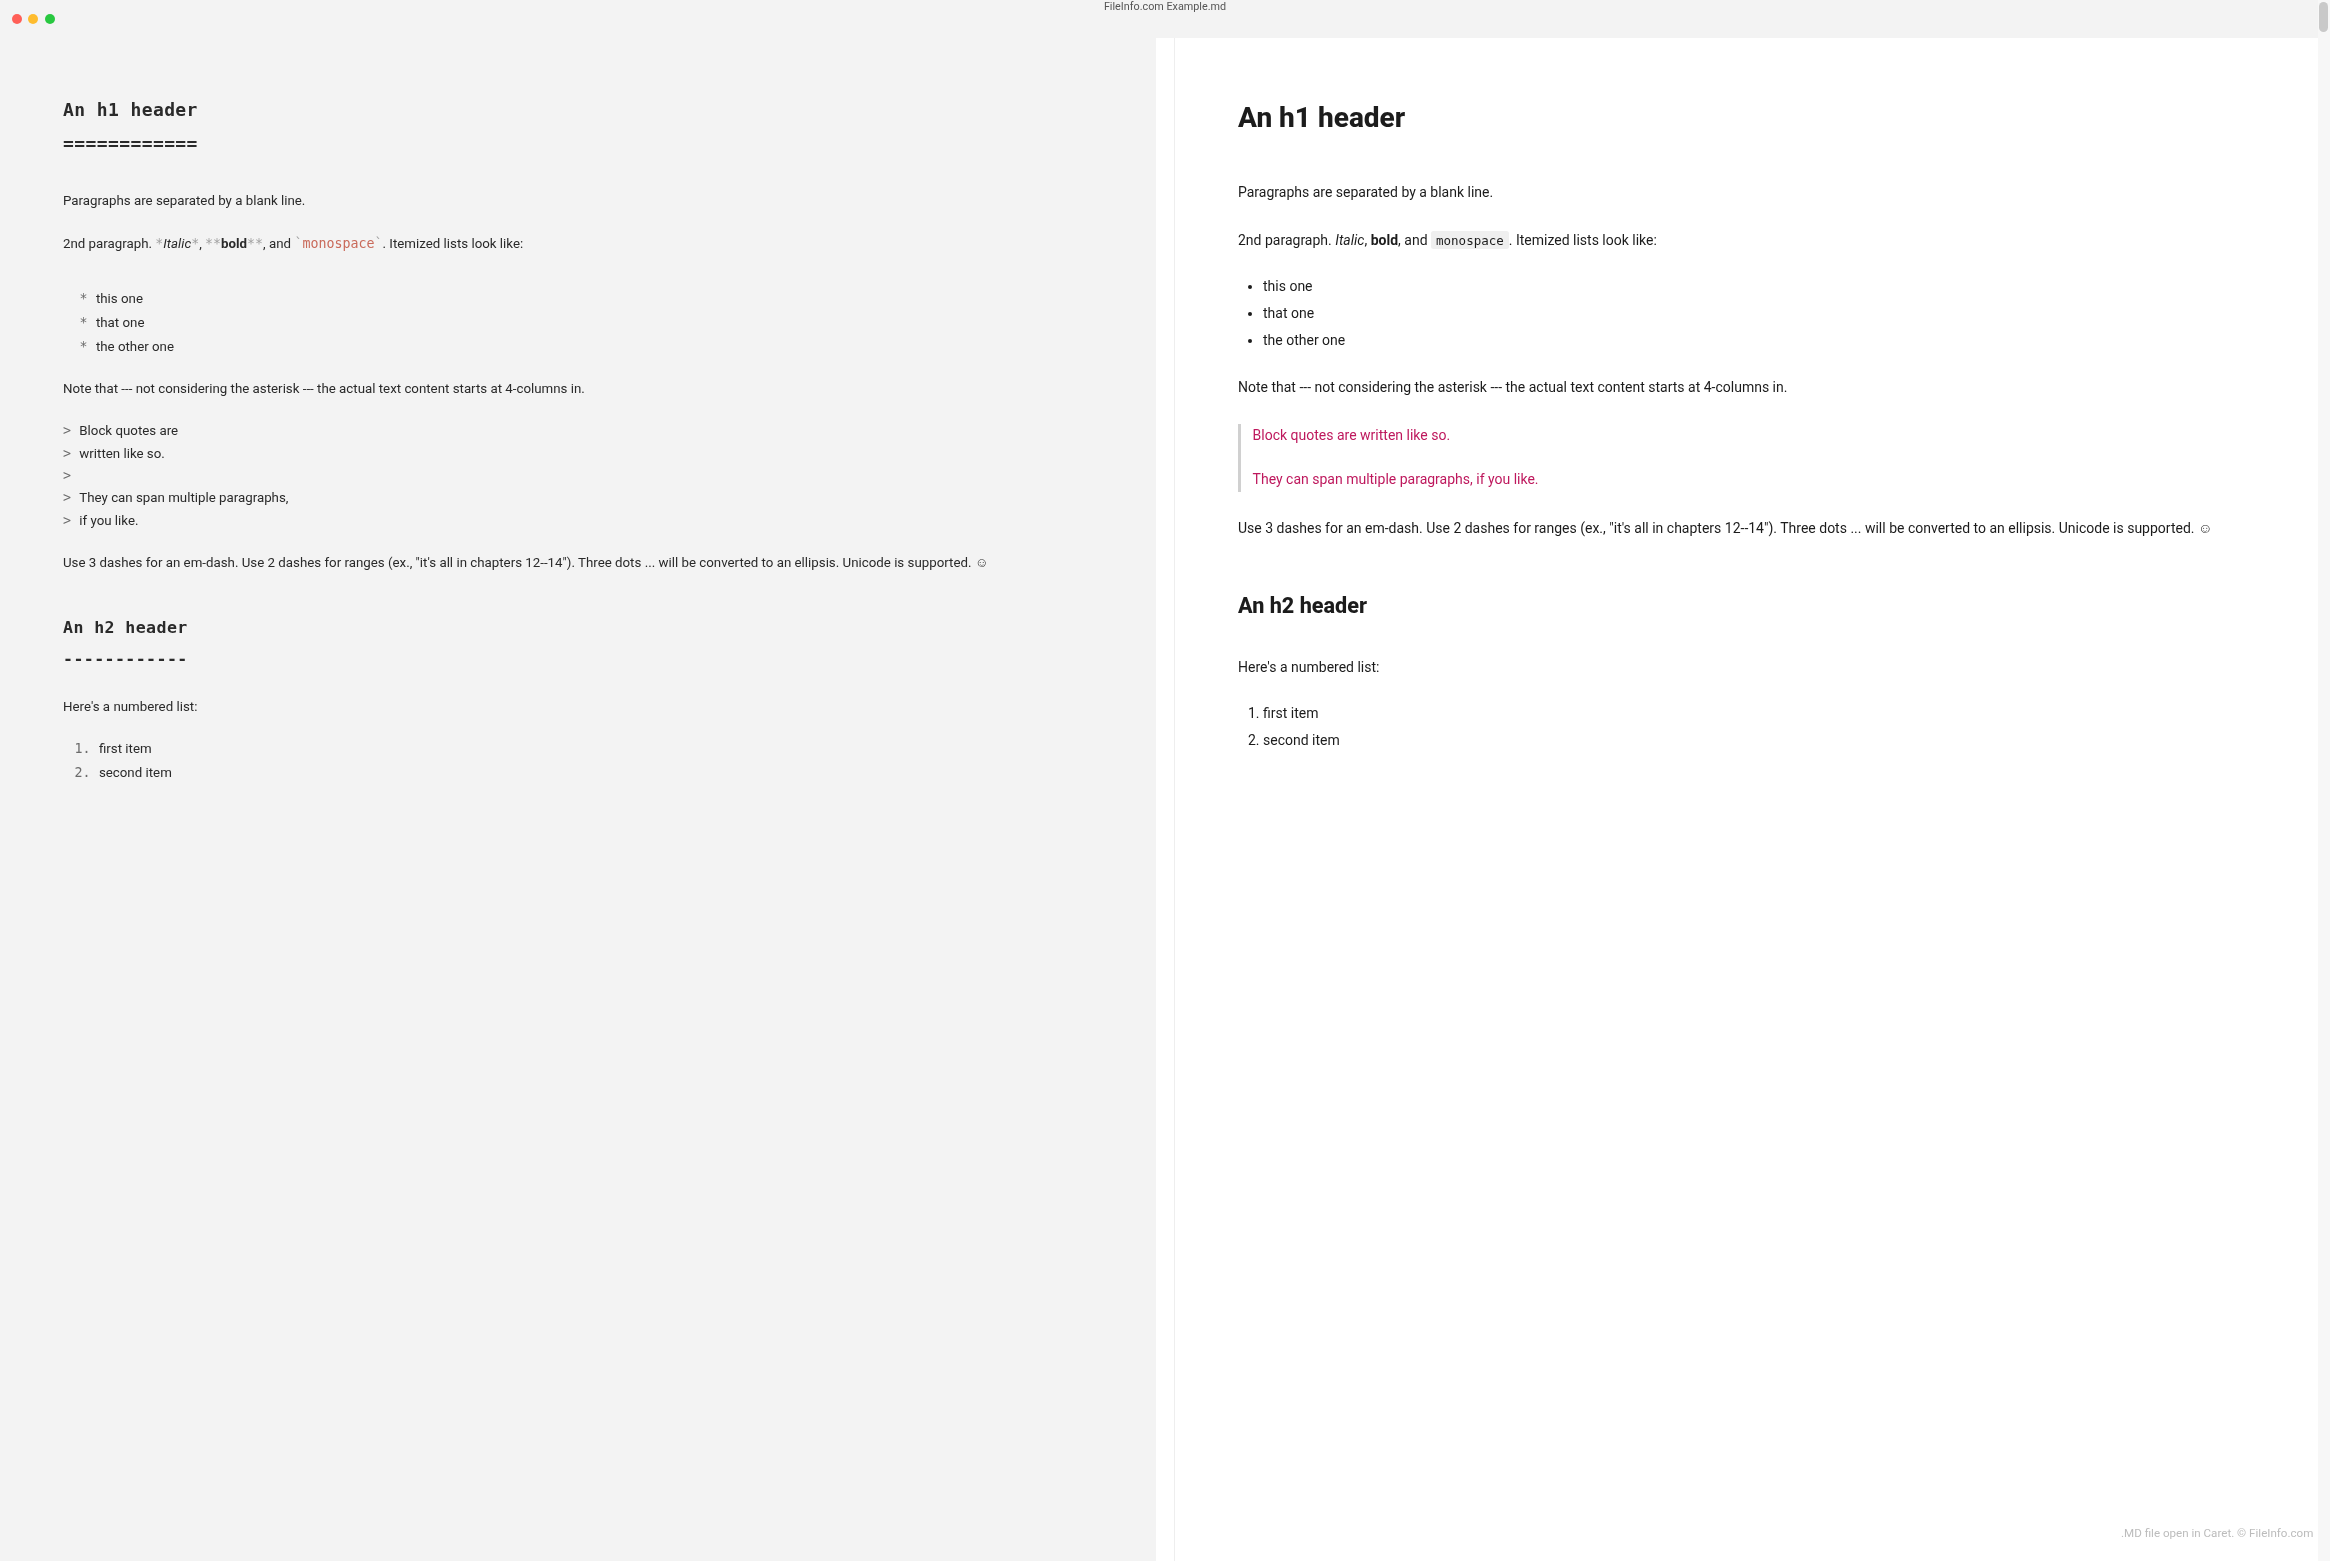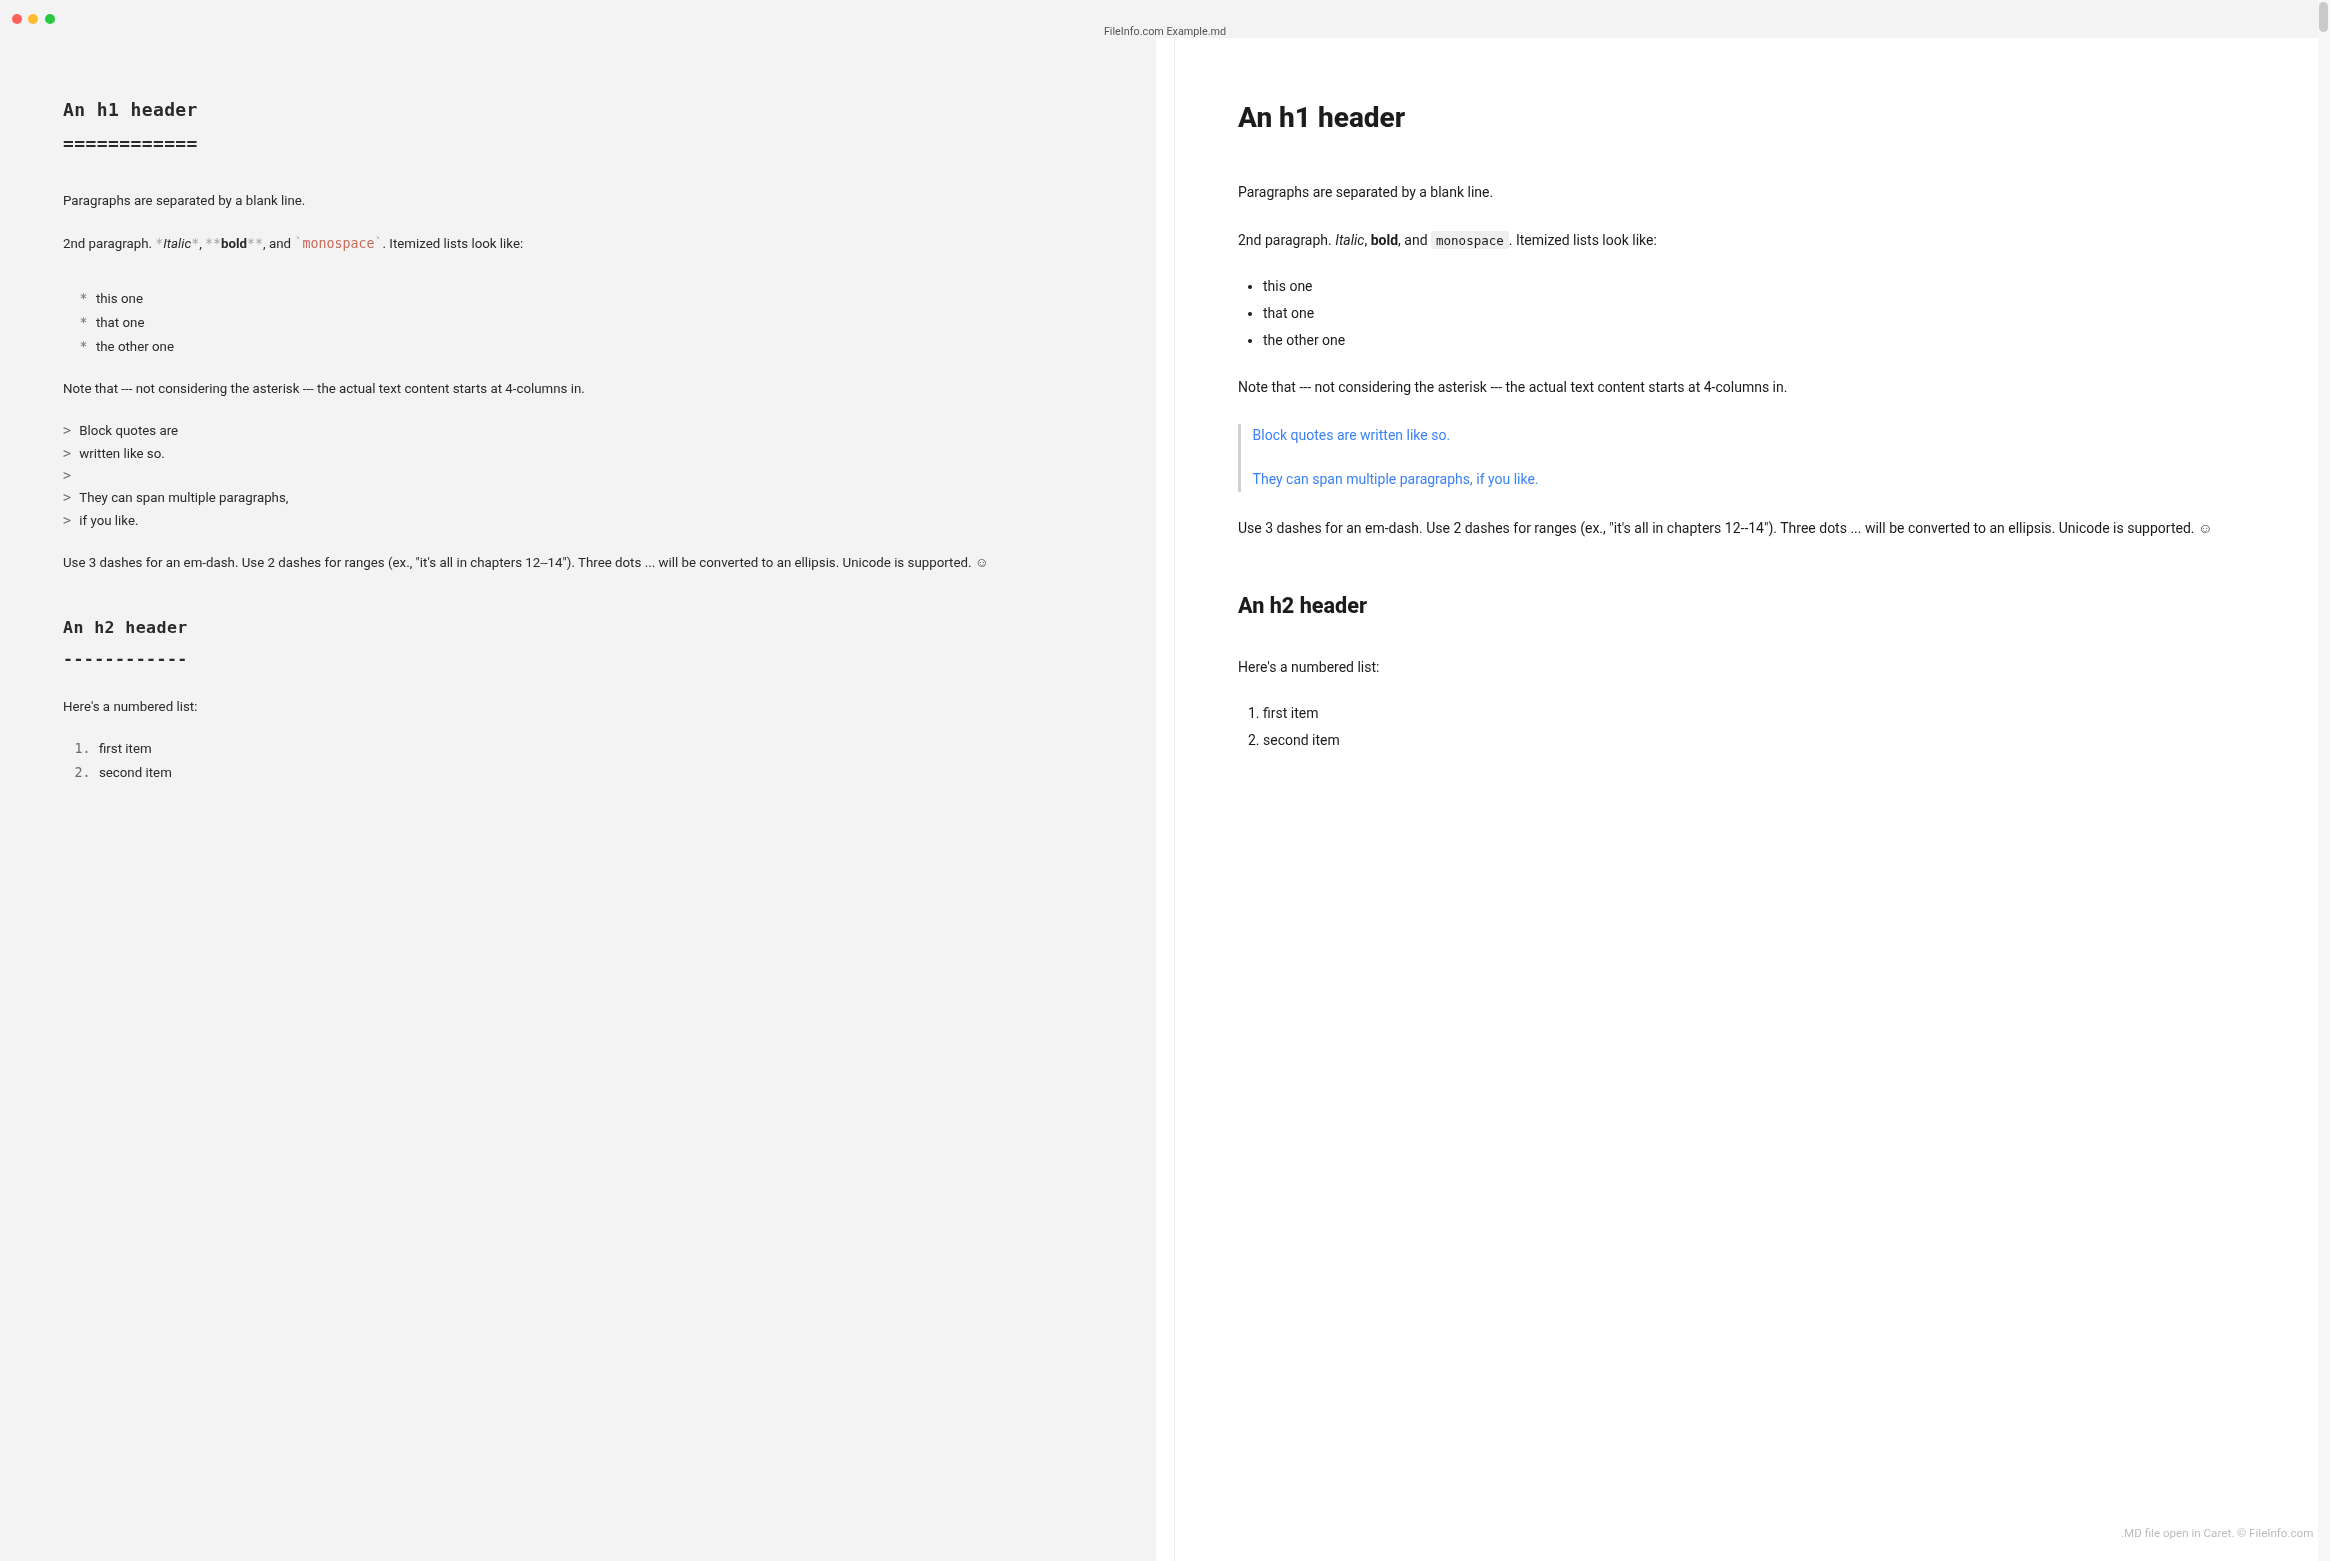--- a/index.html
+++ b/index.html
@@ -15,21 +15,21 @@
     width: 100%;
     height: 100vh;
     background: #fff;
     display: flex;
     flex-direction: column;
     position: relative;
   }
   .titlebar {
     height: 38px;
     display: flex;
-    align-items: flex-end;
+    align-items: flex-start;
     padding: 0 11.6px;
     background: #f3f3f3;
     position: relative;
     flex-shrink: 0;
   }
   .traffic-lights {
     display: flex;
     gap: 6.6px;
     position: absolute;
     left: 11.6px;
@@ -103,21 +103,21 @@
   .prev-h2 { font-size: 21.6px; font-weight: 800; margin-top: 50px; margin-bottom: 33px; }
   .prev-p { margin-bottom: 25px; font-size: 14px; line-height: 1.6; }
   .prev-ul { margin: 0 0 25px 25px; list-style: disc; }
   .prev-ul li { margin-bottom: 5px; font-size: 14px; }
   .prev-ol { margin: 0 0 25px 25px; list-style: decimal; }
   .prev-ol li { margin-bottom: 5px; font-size: 14px; }
   .prev-quote {
     border-left: 3.3px solid #d0d0d0;
     padding: 1.7px 0 1.7px 11.6px;
     margin-bottom: 25px;
-    color: #3b82f6;
+    color: #be185d;
   }
   .prev-quote p { margin-bottom: 21.6px; font-size: 14px; }
   .prev-quote p:last-child { margin-bottom: 0; }
   .prev-code {
     font-family: ui-monospace, SFMono-Regular, Menlo, Consolas, monospace;
     background: #efefef;
     padding: 1.7px 5px;
     border-radius: 2.5px;
     font-size: 12.5px;
   }

